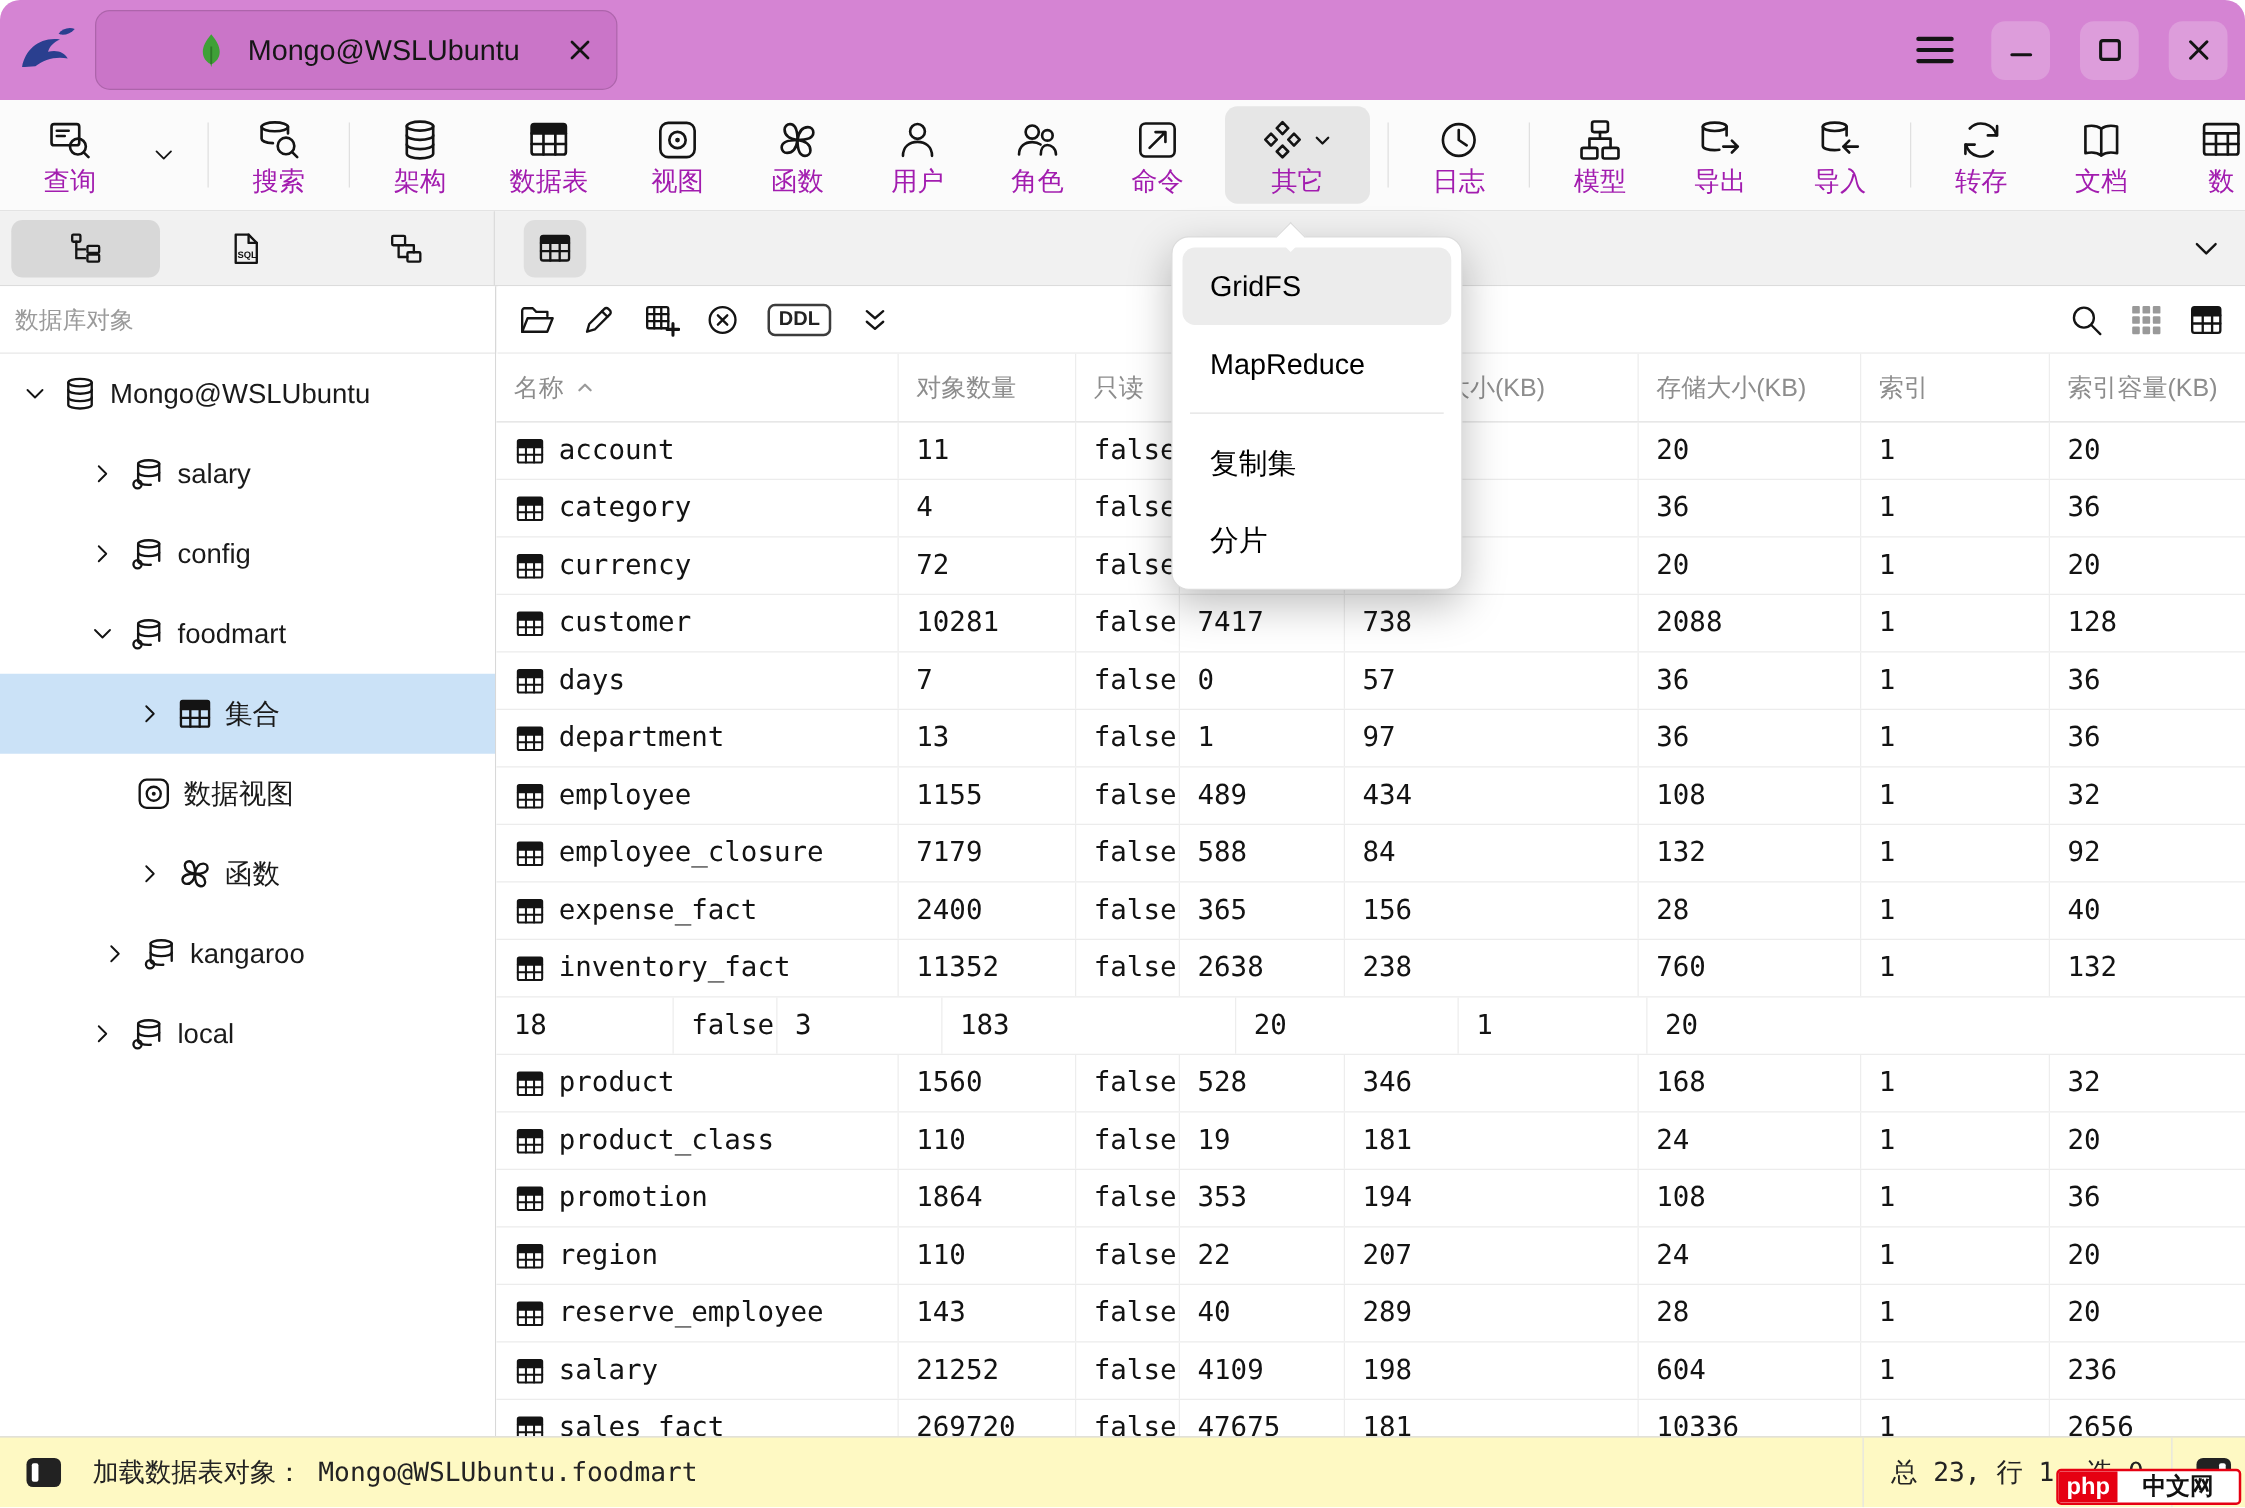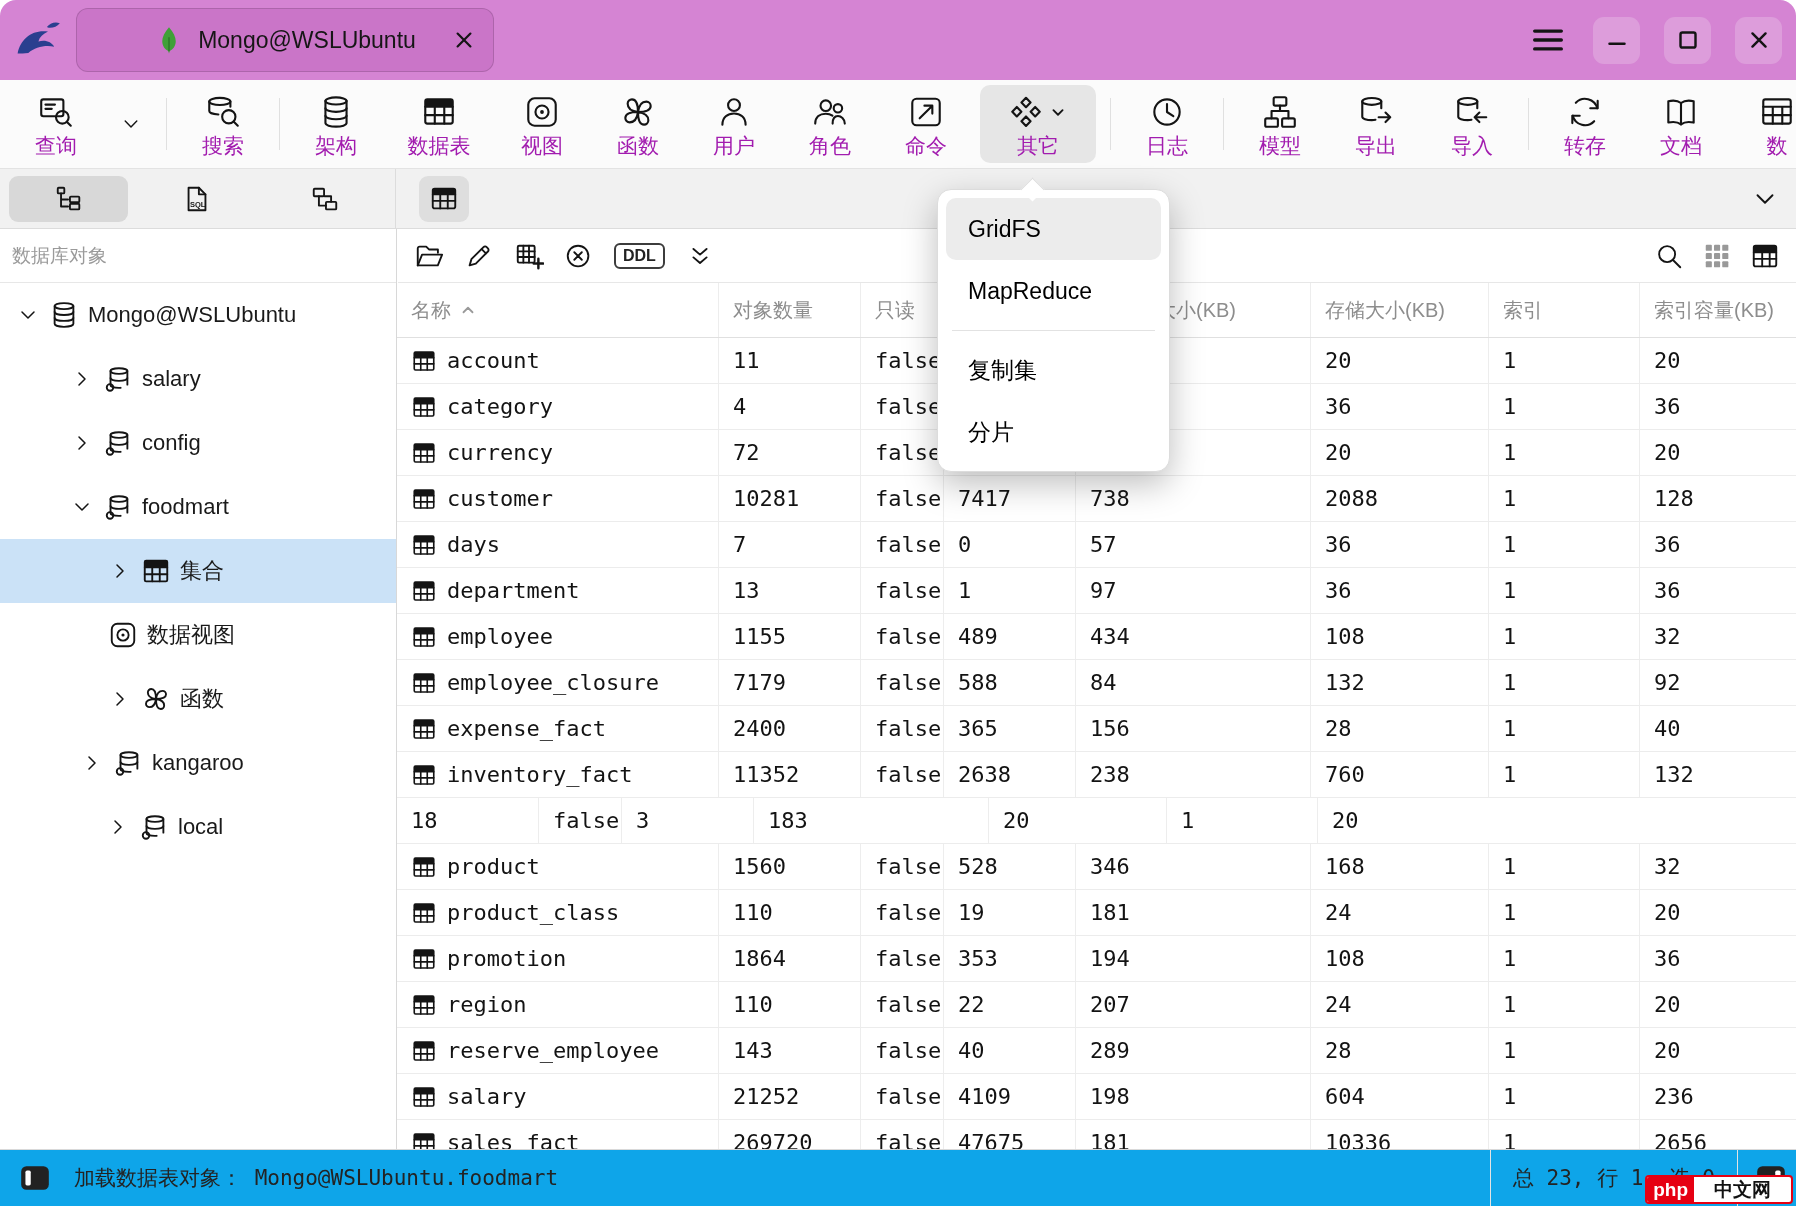--- a/index.html
+++ b/index.html
@@ -66,21 +66,21 @@
 .sorticon{width:18px;height:18px;margin-left:8px}
 
 
 .dropdown{position:absolute;left:937px;top:189px;width:233px;background:#fff;border:1px solid #dcdcdc;border-radius:14px;box-shadow:0 12px 34px rgba(0,0,0,.26);padding:8px;z-index:60}
 .menu-notch{position:absolute;top:-9px;left:86px;width:17px;height:17px;background:#fff;border-left:1px solid #dcdcdc;border-top:1px solid #dcdcdc;transform:rotate(45deg)}
 .menu-item{height:62px;display:flex;align-items:center;padding-left:22px;font-size:23px;color:#000000;border-radius:10px}
 .menu-item.hl{background:#ececec}
 .menu-sep{height:1px;background:#e2e2e2;margin:8px 6px}
 
 
-.statusbar{position:absolute;left:0;right:0;bottom:0;height:57px;background:#0ea5e9;border-top:1px solid #d9d9d9;display:flex;align-items:center;padding:0 8px 0 18px}
+.statusbar{position:absolute;left:0;right:0;bottom:0;height:57px;background:#fef9c3;border-top:1px solid #d9d9d9;display:flex;align-items:center;padding:0 8px 0 18px}
 .st-ic{width:34px;height:34px;flex:none}
 .st-msg{margin-left:22px;font-family:"DejaVu Sans Mono",monospace;font-size:21px;color:#232323}
 .st-right{margin-left:auto;display:flex;align-items:center;gap:16px;height:100%}
 .st-sep{width:1px;height:100%;background:#e3e3e3}
 .st-summary{font-family:"DejaVu Sans Mono",monospace;font-size:21px;color:#232323;padding:0 6px}
 
 
 .watermark{position:absolute;right:3px;bottom:2px;z-index:100;display:flex;align-items:stretch;border:2px solid #e60012;border-radius:4px;overflow:hidden;background:#fff;font-size:19px;line-height:1}
 .wm-badge{background:#e60012;color:#fff;font-weight:bold;padding:3px 6px}
 .wm-text{color:#111;padding:3px 20px;font-weight:bold}
@@ -405,21 +405,21 @@
             <path d="M12 8l8 8-8 8"></path>
           </svg>
           <svg class="ic tic" viewBox="0 0 32 32">
             <ellipse cx="17" cy="7.5" rx="9" ry="3"></ellipse>
             <path d="M8 7.5v7.5c0 1.7 4 3 9 3s9-1.3 9-3V7.5"></path>
             <path d="M8 15v7.5c0 1.7 4 3 9 3 .6 0 1.2 0 1.8-.1M26 15v7"></path>
             <circle cx="7.5" cy="25" r="3.5"></circle>
           </svg>
           <span class="tree-label">kangaroo</span>
         </div>
-        <div class="tree-row" style="padding-left: 106px;">
+        <div class="tree-row" style="padding-left: 70px;">
           <svg class="ic tchev" viewBox="0 0 32 32">
             <path d="M12 8l8 8-8 8"></path>
           </svg>
           <svg class="ic tic" viewBox="0 0 32 32">
             <ellipse cx="17" cy="7.5" rx="9" ry="3"></ellipse>
             <path d="M8 7.5v7.5c0 1.7 4 3 9 3s9-1.3 9-3V7.5"></path>
             <path d="M8 15v7.5c0 1.7 4 3 9 3 .6 0 1.2 0 1.8-.1M26 15v7"></path>
             <circle cx="7.5" cy="25" r="3.5"></circle>
           </svg>
           <span class="tree-label">local</span>

